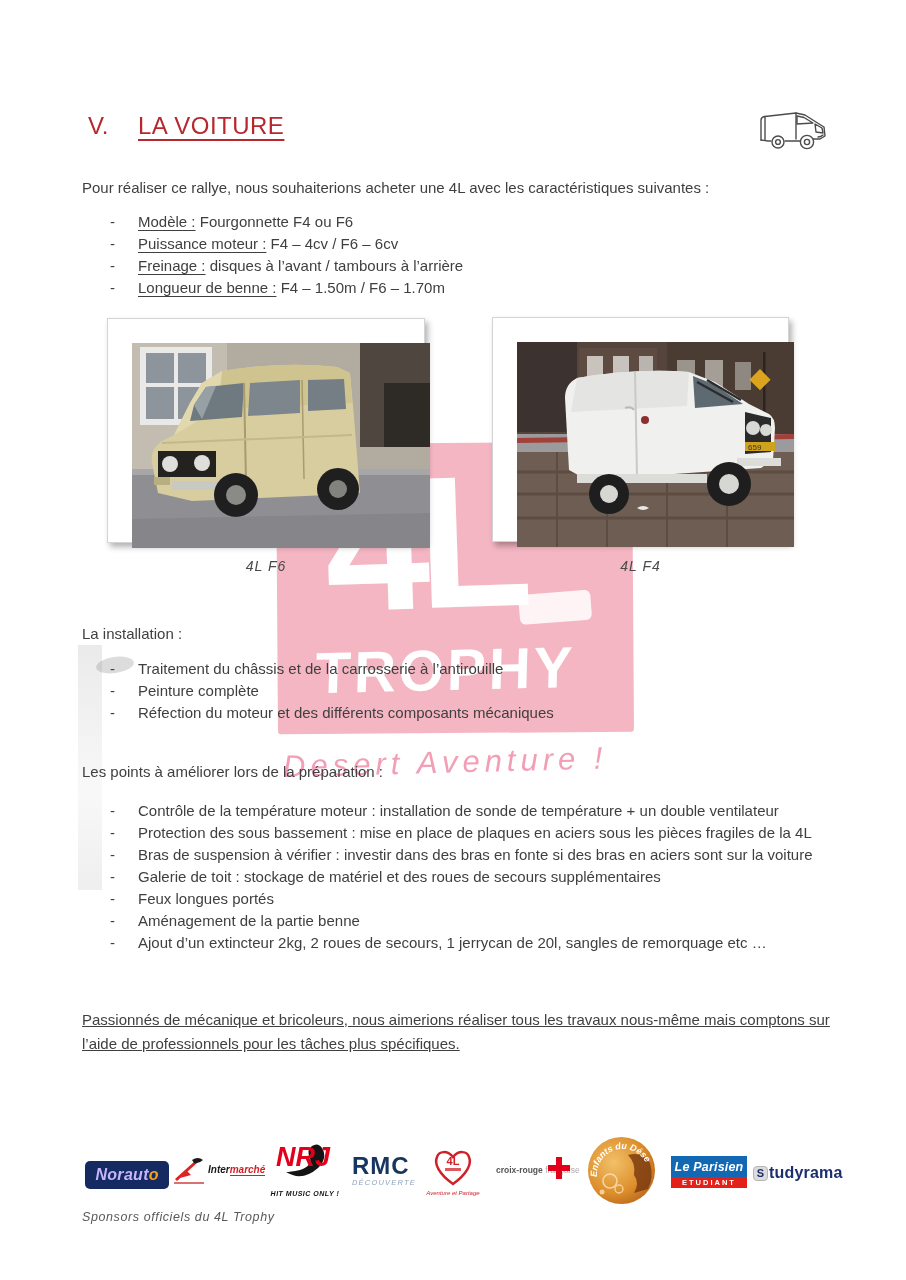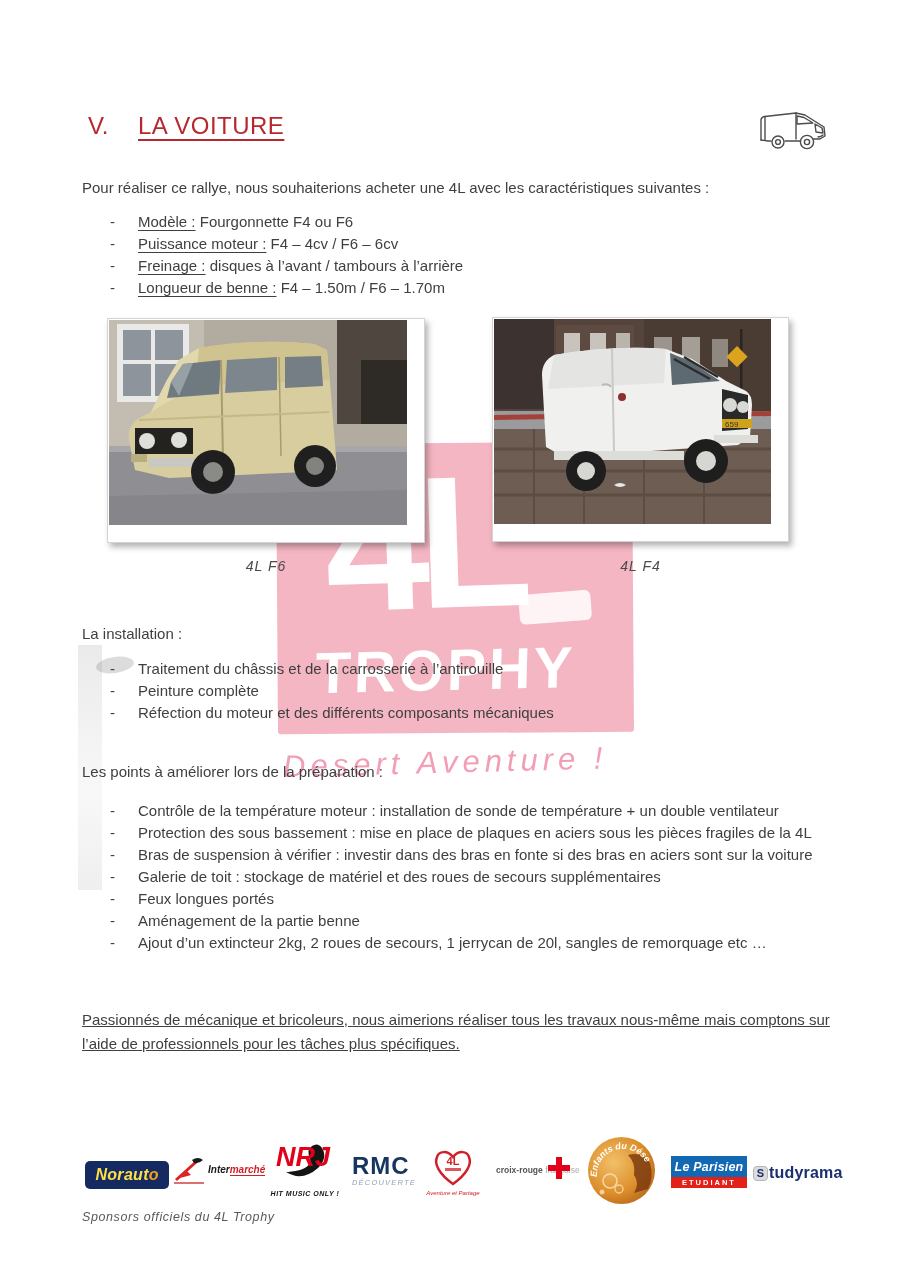--- a/index.html
+++ b/index.html
@@ -38,34 +38,34 @@
   .closing { top:1008px; width:748px;text-decoration:underline; }
   .sec-head { position:absolute; left:82px; z-index:4; font-size:15px; color:#3f3f3f; }
 
   .blist { position:absolute; left:110px; z-index:4; font-size:15px; color:#3f3f3f; }
   .blist .li { display:flex; line-height:22px; }
   .blist .dash { width:28px; flex:0 0 28px; }
   .blist u { text-underline-offset:3px; }
 
   
   .photo { position:absolute; top:318px; background:#ffffff; border:1px solid #d4d4d4;
-           padding:1px; z-index:3; box-shadow:3px 4px 6px rgba(0,0,0,.30); }
+           padding:24px; z-index:3; box-shadow:3px 4px 6px rgba(0,0,0,.30); }
   .photo-left { left:107px; width:318px; height:225px; }
   .photo-right { left:492px; top:317px; width:297px; height:225px; }
   .photo svg { display:block; }
   .caption { position:absolute; top:558px; z-index:4; font-size:14px; font-style:italic;
              color:#4a4a4a; text-align:center; letter-spacing:1px; }
   .cap-left { left:107px; width:318px; }
   .cap-right { left:492px; width:297px; }
 
   
   .logo { position:absolute; z-index:4; }
   .norauto { left:85px; top:1161px; width:84px; height:28px; background:#152a60; border-radius:5px;
              display:flex; align-items:center; justify-content:center; }
-  .norauto .txt { color:#fde047; font-size:16px; font-weight:700; font-style:italic; letter-spacing:.3px; }
+  .norauto .txt { color:#c4b5fd; font-size:16px; font-weight:700; font-style:italic; letter-spacing:.3px; }
   .norauto .txt-o { color:#f6a11e; font-size:16px; font-weight:700; font-style:italic; }
 
   .inter { left:172px; top:1152px; width:100px; height:44px; }
   .inter .word { position:absolute; left:36px; top:12px; font-size:10px; font-weight:700; font-style:italic; white-space:nowrap; }
   .inter .w1 { color:#1a1a1a; }
   .inter .w2 { color:#d01f26; border-bottom:1.5px solid #d01f26; }
   .inter svg { position:absolute; left:0; top:2px; }
 
   .nrj { left:266px; top:1138px; width:78px; height:68px; text-align:center; }
   .nrj .tagline { position:absolute; left:0; right:0; top:52px; font-size:7px; font-weight:800;

